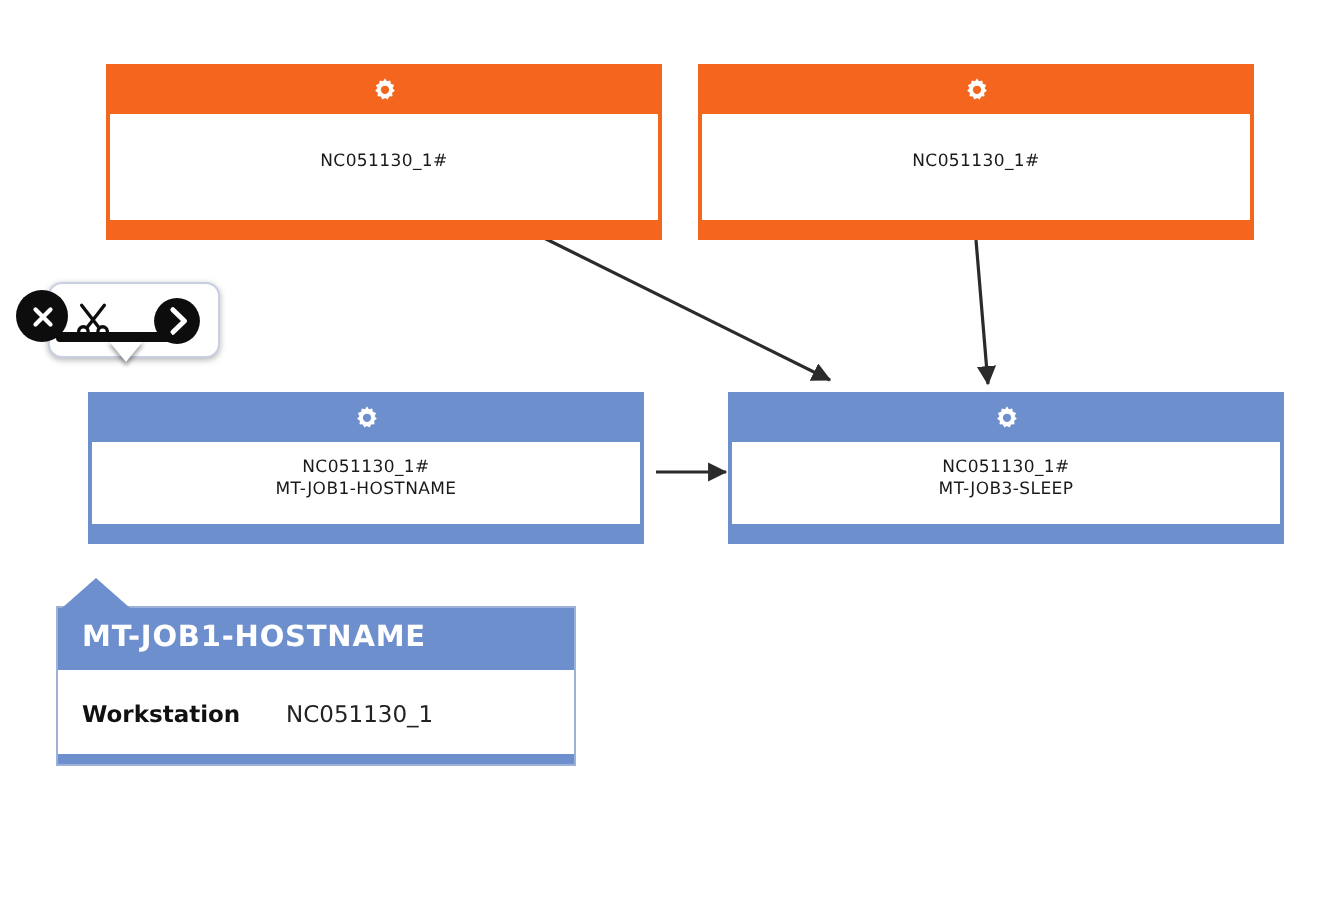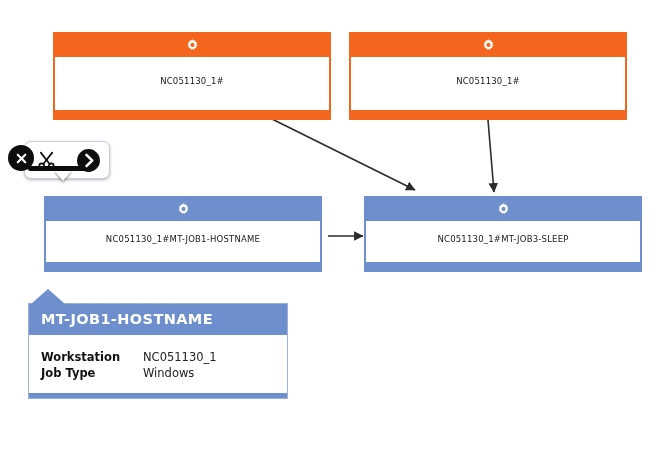--- a/index.html
+++ b/index.html
@@ -44,20 +44,21 @@
     height: 24px;
     flex: 0 0 24px;
     display: flex;
     align-items: center;
     justify-content: center;
   }
   .node-body {
     flex: 1 1 auto;
     background: #ffffff;
     display: flex;
+    flex-direction: column;
     align-items: center;
     justify-content: center;
     padding: 2px 4px 6px 4px;
     box-sizing: border-box;
   }
   .node-footer {
     height: 9px;
     flex: 0 0 9px;
   }
   .node-line1, .node-line2 {
@@ -295,21 +296,17 @@
   <div id="tooltip-pointer"></div>
   <div id="tooltip-card">
     <div id="tooltip-header">
       <div id="tooltip-title">MT-JOB1-HOSTNAME</div>
     </div>
     <div id="tooltip-body">
       <div class="tooltip-row">
         <div class="tooltip-key">Workstation</div>
         <div class="tooltip-val">NC051130_1</div>
       </div>
-      <div class="tooltip-row">
-        <div class="tooltip-key">Job Type</div>
-        <div class="tooltip-val">Windows</div>
-      </div>
     </div>
     <div id="tooltip-footer"></div>
   </div>
 
 </div>
 
 </body></html>

